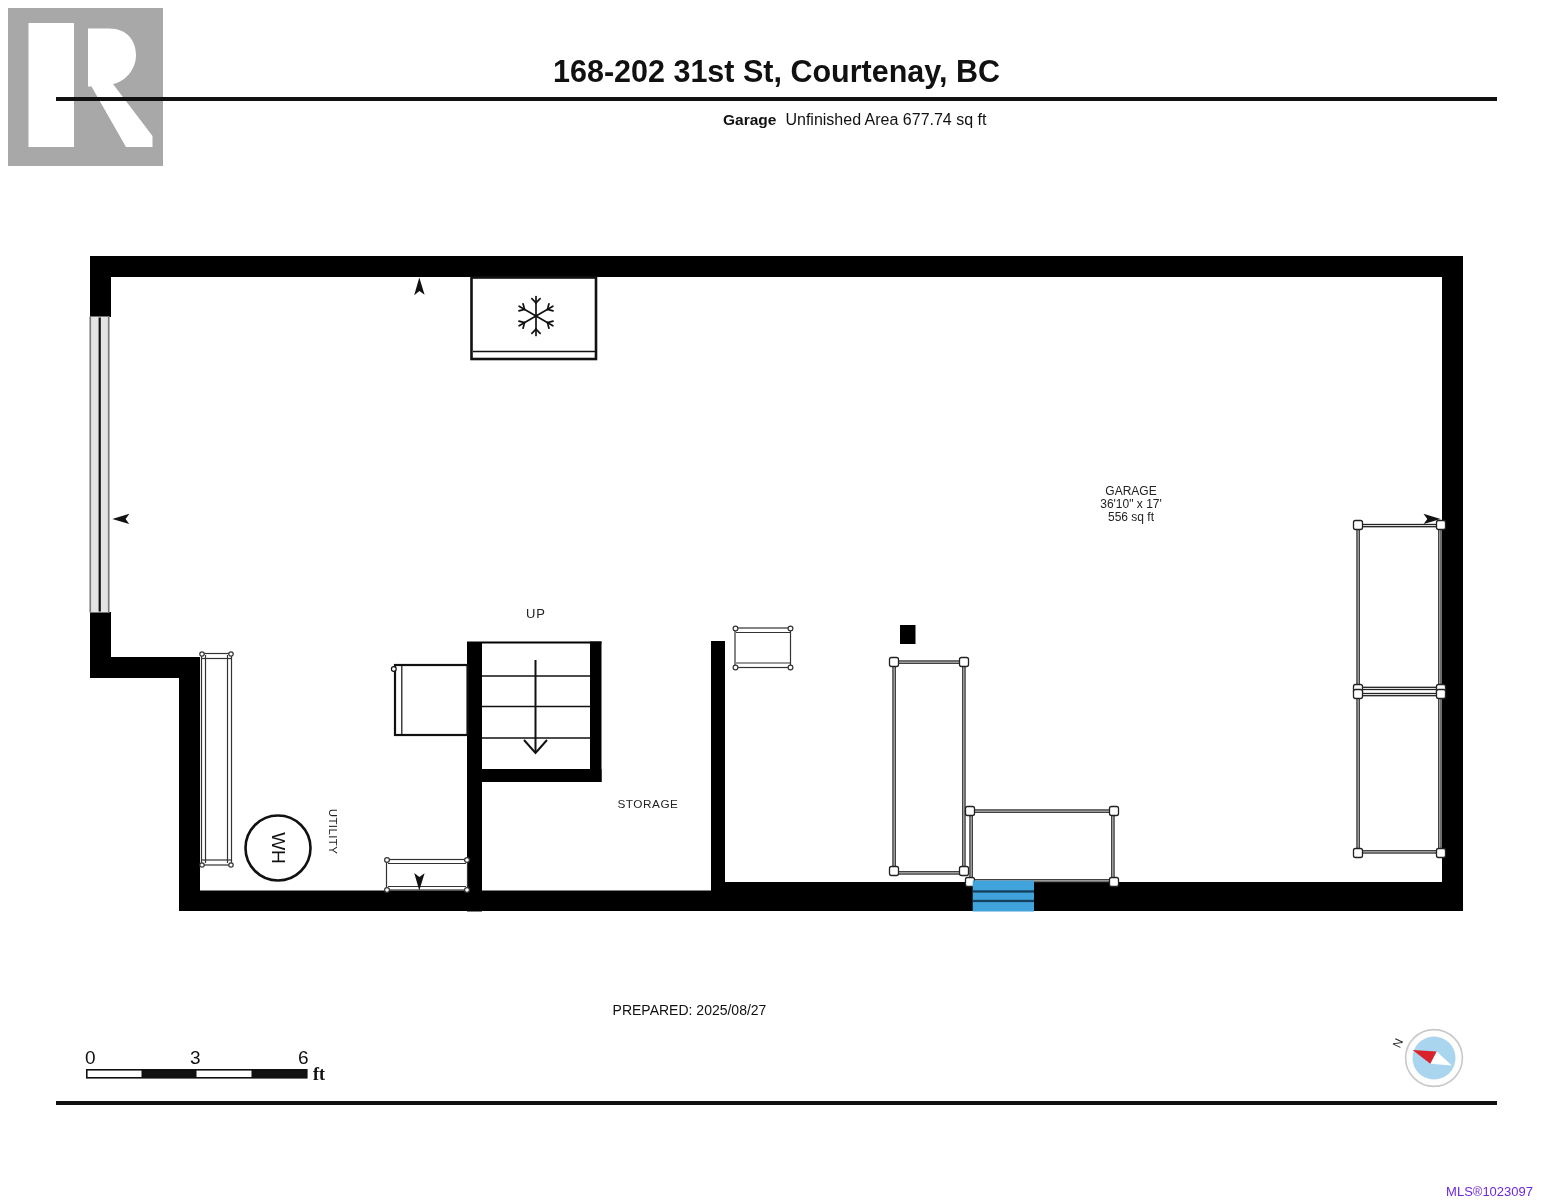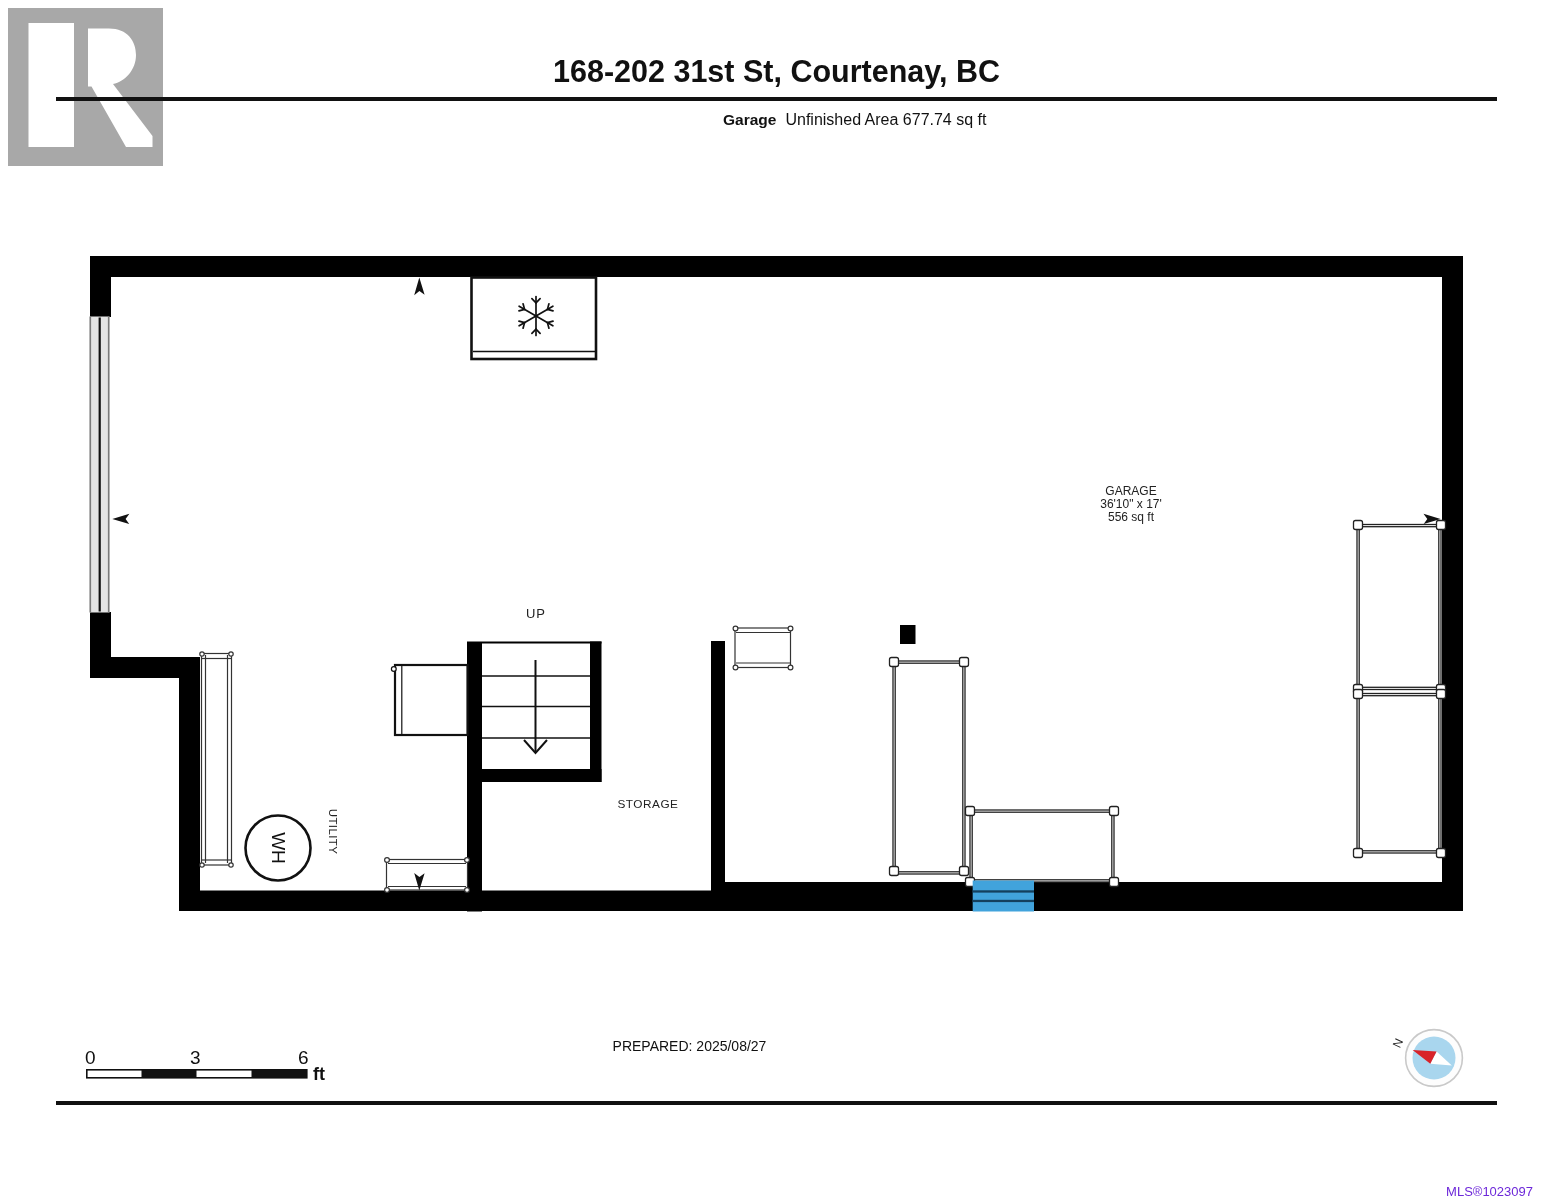--- a/index.html
+++ b/index.html
@@ -217,23 +217,23 @@
 <div class="abs" style="left:85px;top:1047px;font-size:19px;color:#111;">0</div>
 <div class="abs" style="left:190px;top:1047px;font-size:19px;color:#111;">3</div>
 <div class="abs" style="left:298px;top:1047px;font-size:19px;color:#111;">6</div>
 
 <svg class="abs" style="left:86px;top:1069px;" width="222" height="10" viewBox="0 0 222 10">
   <rect x="0.8" y="0.8" width="220" height="8" fill="#fff" stroke="#111" stroke-width="1.6"></rect>
   <rect x="55.5" y="0.8" width="55" height="8" fill="#111"></rect>
   <rect x="165.5" y="0.8" width="55" height="8" fill="#111"></rect>
 </svg>
 
-<div class="abs" style="left:313px;top:1064px;font-size:18px;font-weight:bold;color:#111;">ft</div>
-
-<div class="abs" style="left:0;top:1038px;width:1379px;text-align:center;font-size:14px;color:#111;">PREPARED: 2025/08/27</div>
+<div class="abs" style="left:313px;top:1064px;font-size:18px;font-weight:bold;color:#111;font-family:Liberation Serif, serif;">ft</div>
+
+<div class="abs" style="left:0;top:1002px;width:1379px;text-align:center;font-size:14px;color:#111;">PREPARED: 2025/08/27</div>
 
 <svg class="abs" style="left:1384px;top:1028px;" width="100" height="62" viewBox="0 0 100 62">
   <circle cx="50" cy="30" r="28.4" fill="#fdfdfd" stroke="#c9c9c9" stroke-width="1.6"></circle>
   <circle cx="50" cy="30" r="21.5" fill="#a9d6ee"></circle>
   <polygon points="67.8,37.4 52.6,23.4 46.3,35.7" fill="#fff"></polygon>
   <polygon points="28.6,22 52.6,23.4 46.3,35.7" fill="#d8232a"></polygon>
   <text x="14" y="19" font-size="12" fill="#222" transform="rotate(-65 14 15)" text-anchor="middle">N</text>
 </svg>
 
 <div class="abs" style="left:56px;top:1101px;width:1441px;height:3.8px;background:#111;"></div>

